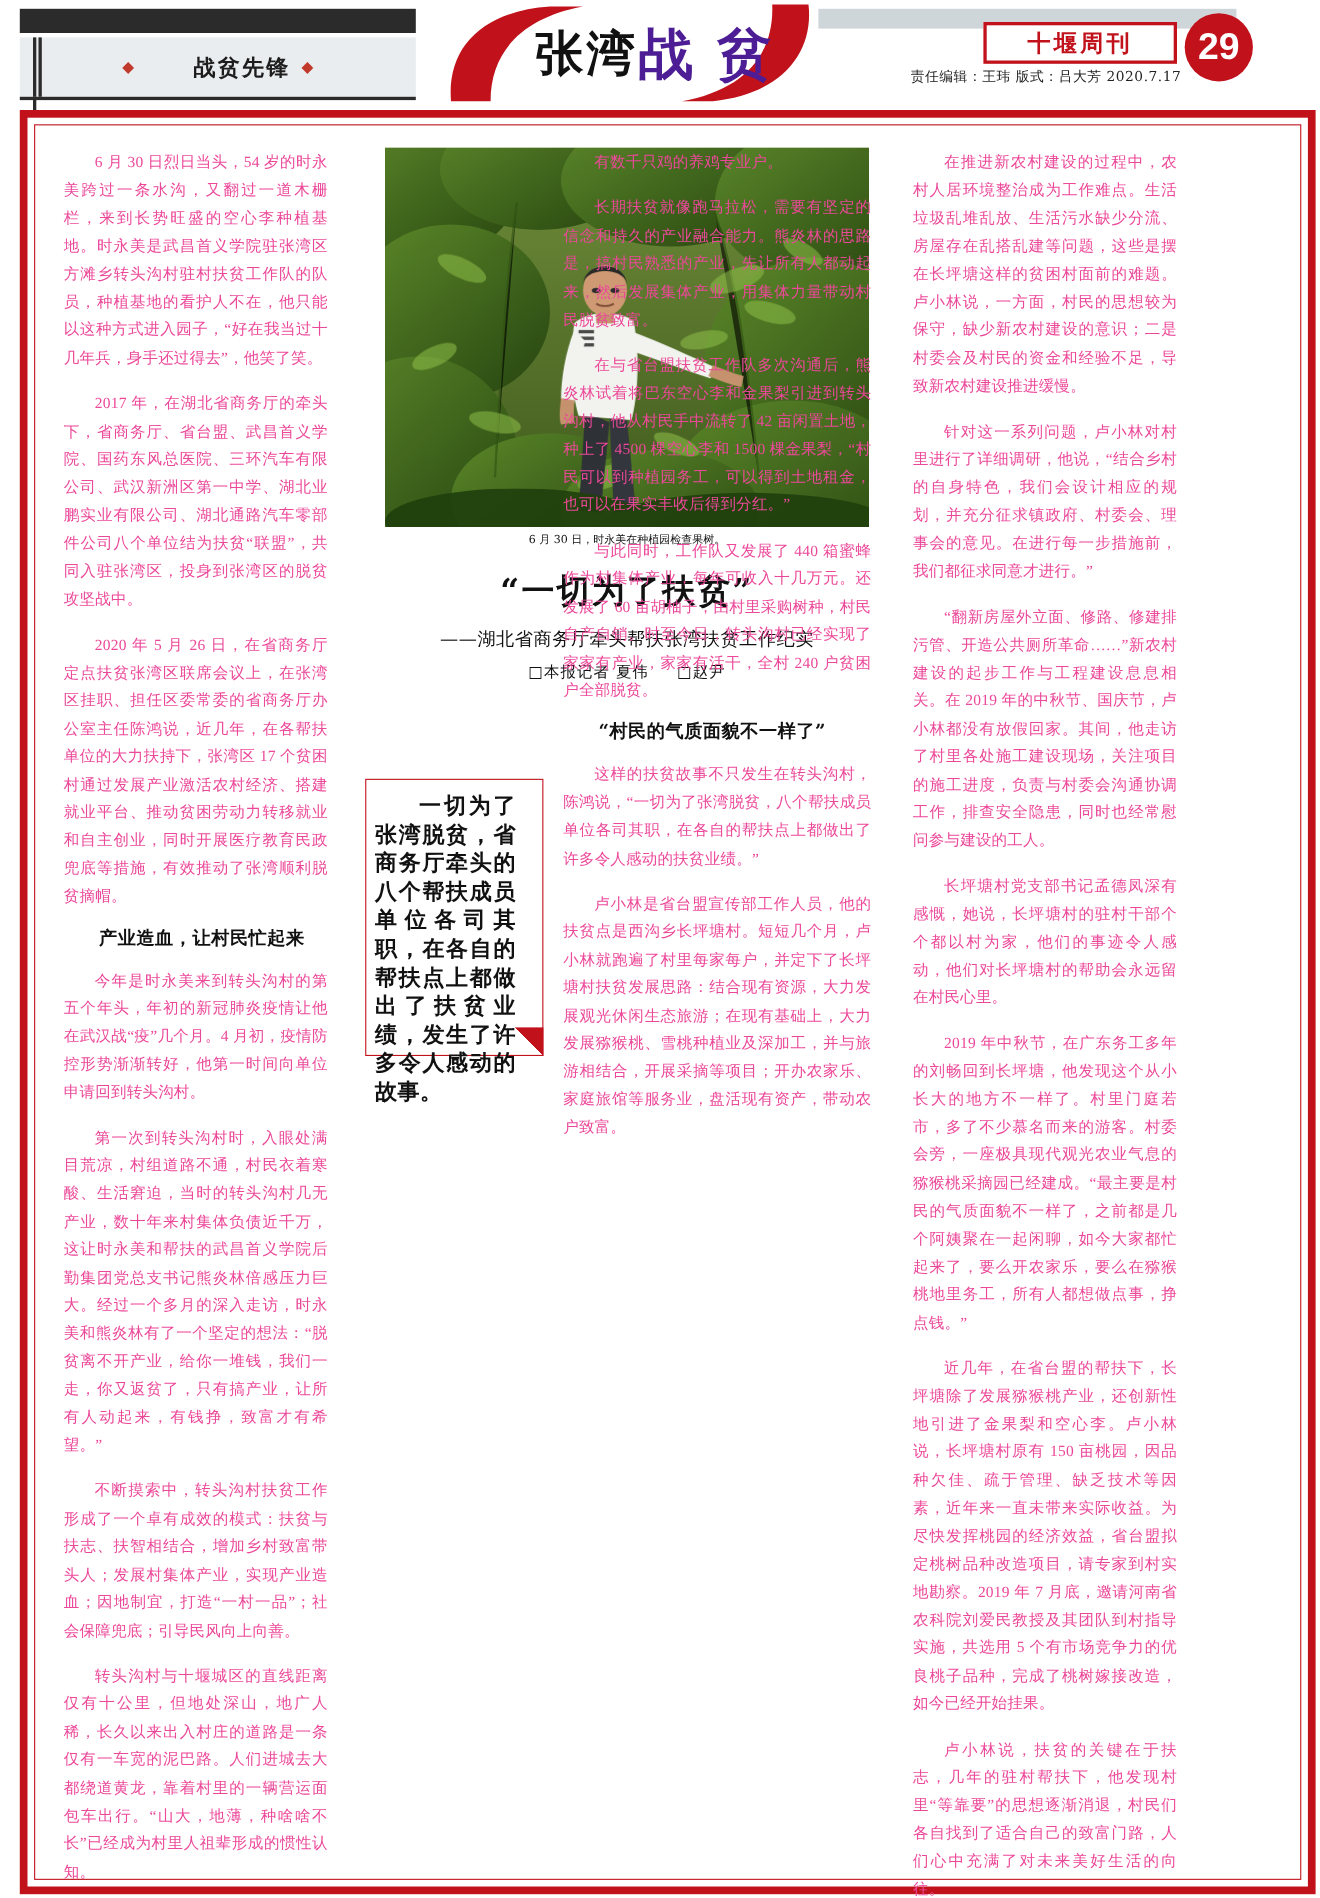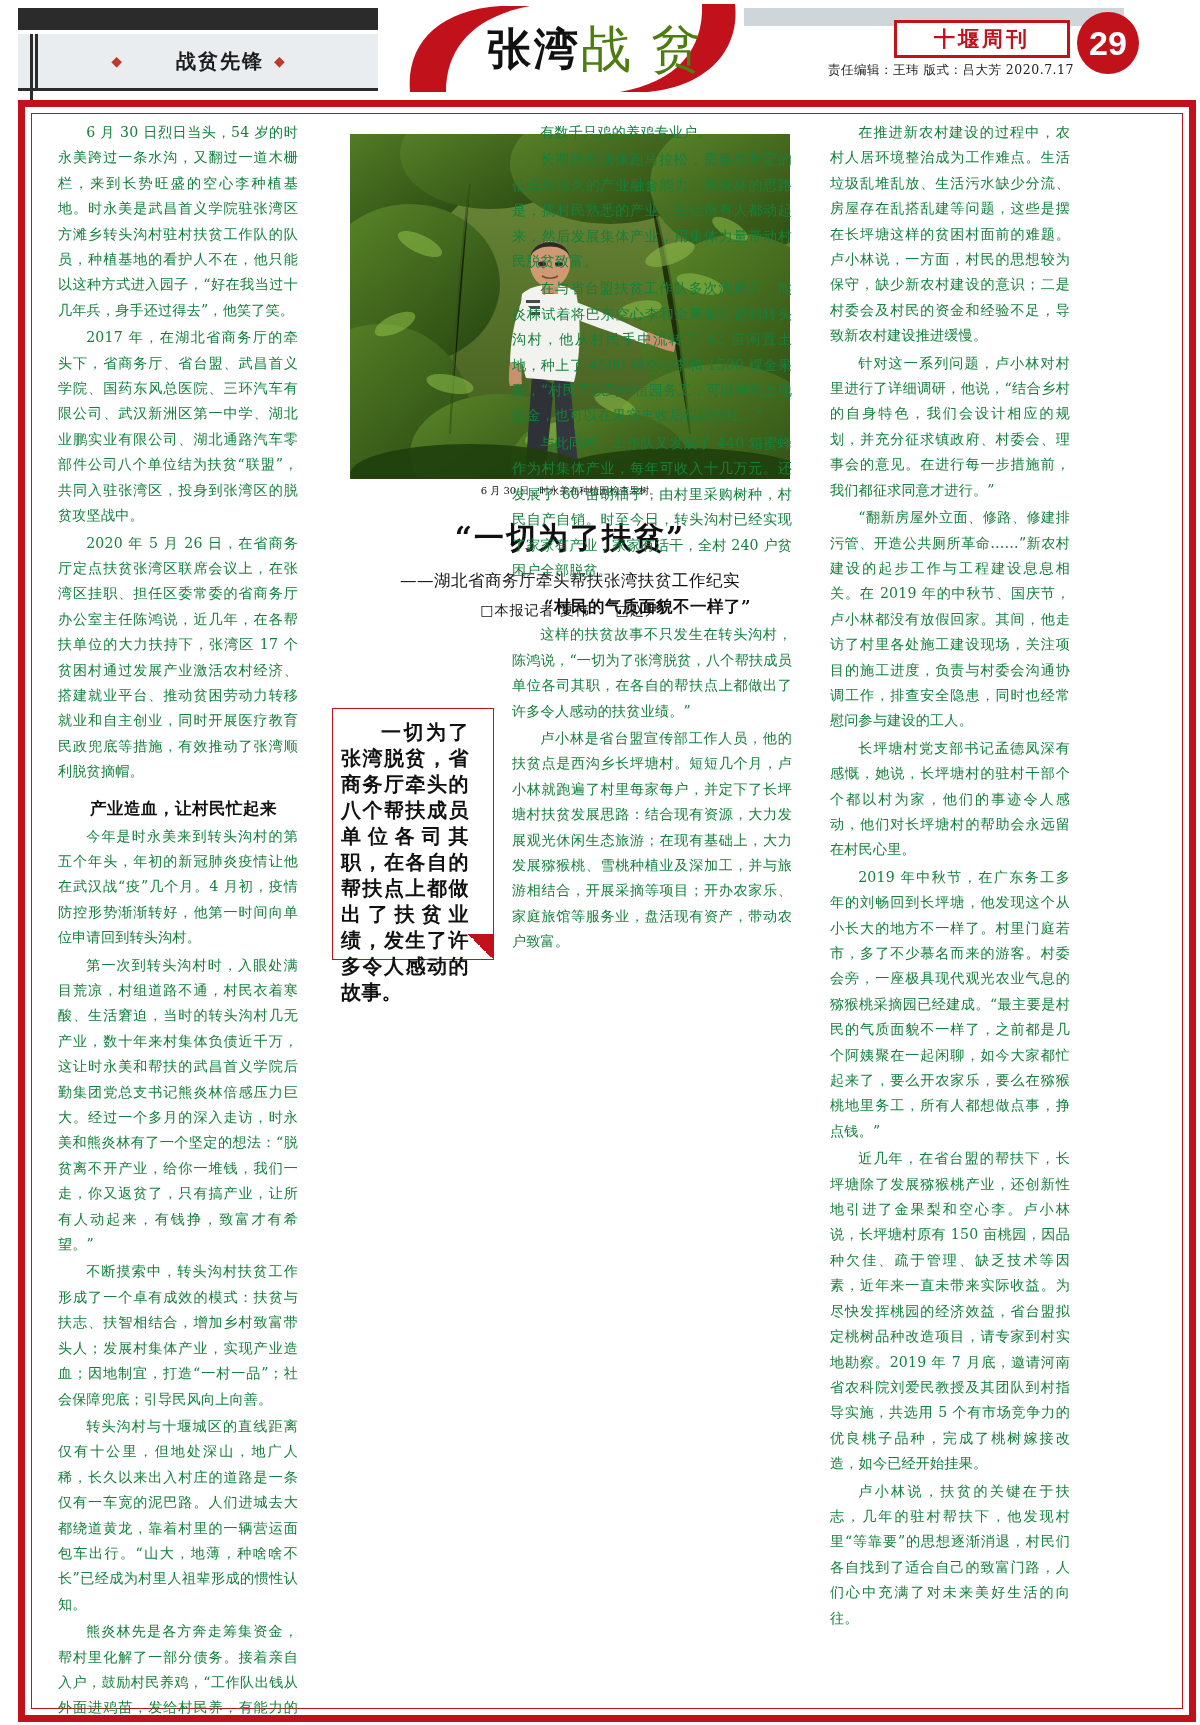--- a/index.html
+++ b/index.html
@@ -19,44 +19,45 @@
   .mh-sec{position:absolute;left:0;top:0;width:360px;height:54px;display:flex;align-items:center;justify-content:center;gap:10px;}
   .mh-sec-text{font-size:20px;font-weight:bold;color:#1d1d1d;letter-spacing:2px;margin-left:44px;}
   .mh-diamond{color:#c0392b;font-size:14px;}
   .mh-bars{position:absolute;left:12px;top:0;width:14px;height:54px;}
   .mh-bars span{display:block;width:3px;height:54px;background:#2b2b2b;float:left;margin-right:2px;}
 
   .mh-swoosh{position:absolute;left:380px;top:2px;width:380px;height:92px;overflow:hidden;}
   .mh-swoosh svg{position:absolute;left:0;top:0;}
   .mh-title{position:absolute;left:430px;top:20px;width:330px;height:58px;display:flex;align-items:center;justify-content:center;}
   .mh-title .t1{font-size:44px;font-weight:bold;color:#111;letter-spacing:3px;font-family:"DejaVu Serif","Liberation Serif",serif;}
-  .mh-title .t2{font-size:50px;font-weight:normal;color:#4d7c0f;letter-spacing:2px;}
+  .mh-title .t2{font-size:50px;font-weight:bold;color:#4c1d95;letter-spacing:2px;}
 
   .mh-right{position:absolute;left:744px;top:6px;width:424px;height:84px;}
   .mh-right-bar{position:absolute;left:0;top:2px;width:380px;height:18px;background:#cfd6da;}
   .mh-brandbox{position:absolute;left:150px;top:14px;width:170px;height:32px;border:3px solid #c1121c;display:flex;align-items:center;justify-content:center;background:#fff;}
   .mh-brandbox span{color:#c1121c;font-size:21px;font-weight:bold;letter-spacing:3px;}
   .mh-pageno{position:absolute;left:333px;top:6px;width:62px;height:62px;border-radius:50%;background:#c1121c;color:#fff;display:flex;align-items:center;justify-content:center;font-size:34px;font-weight:bold;font-family:"Liberation Sans",sans-serif;}
   .mh-credit{position:absolute;left:0px;top:56px;width:330px;text-align:right;font-size:12.5px;color:#222;letter-spacing:0.5px;}
 
   
   .frame{position:absolute;left:18px;top:100px;width:1164px;height:1608px;border:7px solid #c1121c;background:#fff;}
   .frame-inner{position:absolute;left:6px;top:6px;right:6px;bottom:6px;border:1px solid #c1121c;}
 
   
   .cols{position:absolute;left:40px;top:120px;width:1120px;height:1570px;}
   .col{position:absolute;top:0;}
   .c1{left:18px;width:240px;}
   .c3{left:472px;width:280px;}
   .c4{left:790px;width:240px;}
 
   p.body{
-    font-size:14.1px;line-height:25.4px;color:#15803d;margin:0 0 2px 0;
+    font-size:14.1px;line-height:25.4px;color:#ec4899;margin:16px 0 2px 0;
     text-align:justify;text-justify:inter-ideograph;text-indent:2em;
     letter-spacing:0.2px;
+    font-family:Liberation Serif, serif;
   }
   h3.sub{font-size:16.5px;font-weight:bold;color:#111;margin:13px 0 4px 0;letter-spacing:0.5px;padding-left:32px;}
 
   
   .photo{position:absolute;left:310px;top:14px;width:440px;height:345px;overflow:hidden;}
   .photo svg{display:block;}
   .photo-cap{position:absolute;left:310px;top:364px;width:440px;text-align:center;font-size:10px;color:#111;}
 
   
   .headline{position:absolute;left:300px;top:398px;width:460px;text-align:center;}

